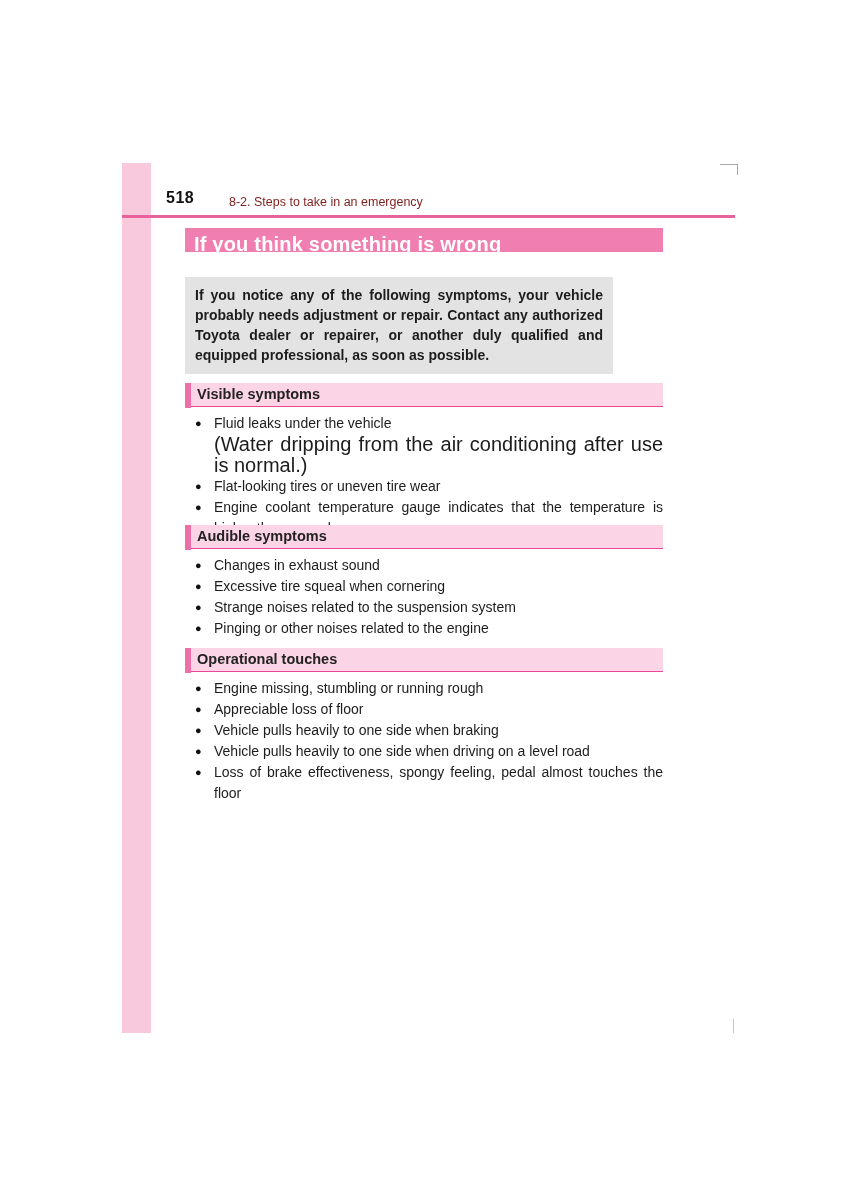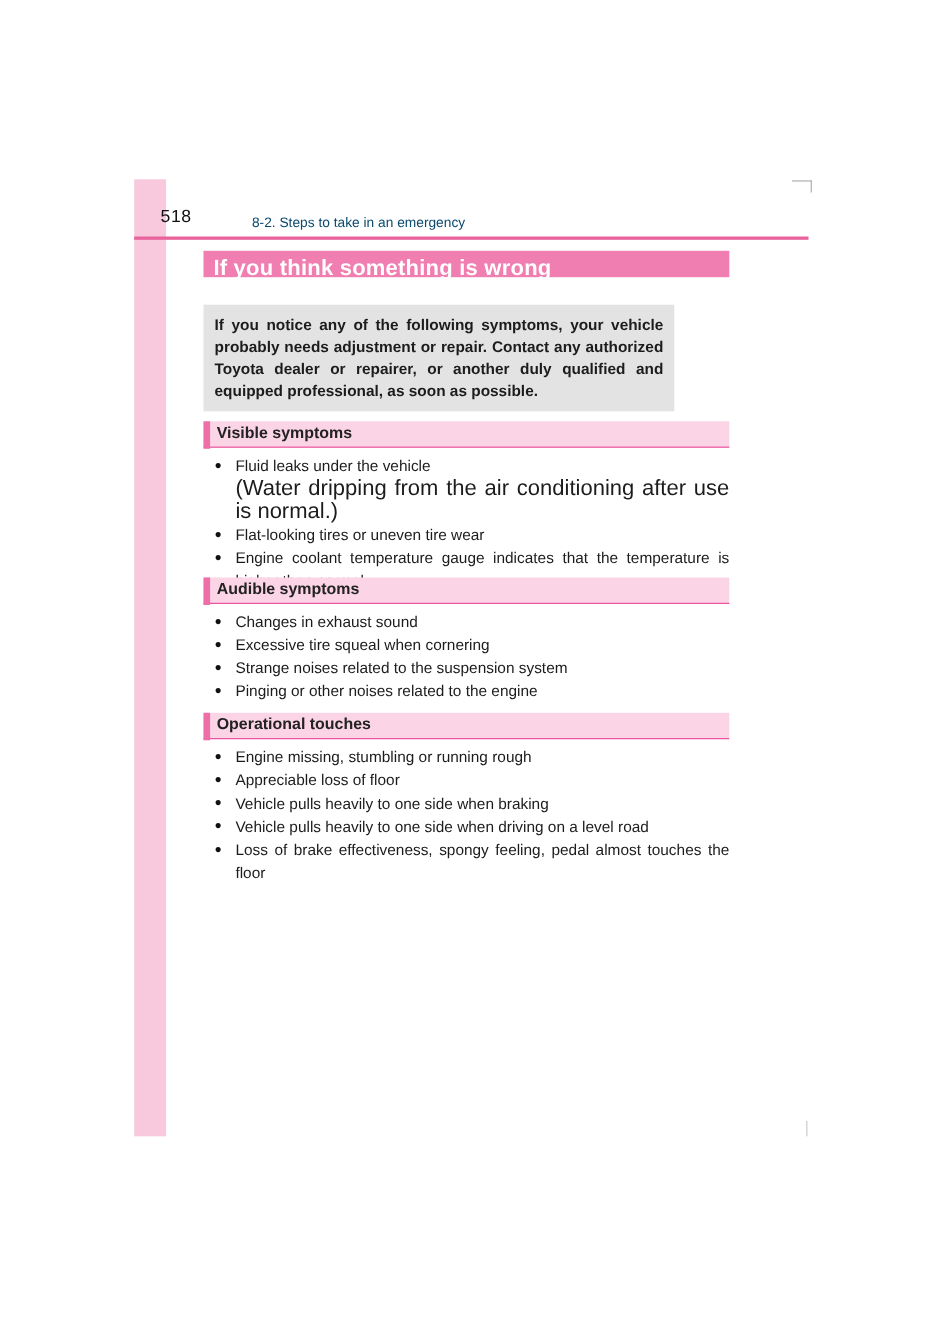--- a/index.html
+++ b/index.html
@@ -22,27 +22,27 @@
     left:720px;top:164px;width:17px;height:10px;
     border-top:1px solid #a8a8a8;border-right:1px solid #a8a8a8;
   }
   .crop-mark-br{
     left:733px;top:1019px;width:1px;height:14px;
     background:#c6c6c6;
   }
 
   
   .page-number{
-    left:146px;top:189px;
-    font-size:16px;font-weight:normal;color:#111;
+    left:166px;top:189px;
+    font-size:16px;font-weight:bold;color:#111;
     letter-spacing:0.5px;
   }
   .breadcrumb{
     left:229px;top:195px;
-    font-size:12.5px;color:#0c4a6e;
+    font-size:12.5px;color:#7f1d1d;
   }
   .head-rule{
     left:122px;top:215px;width:613px;height:3px;
     background:#e8639c;
   }
 
   
   .title-banner{
     left:185px;top:228px;width:478px;height:24px;
     background:#f07eb0;

